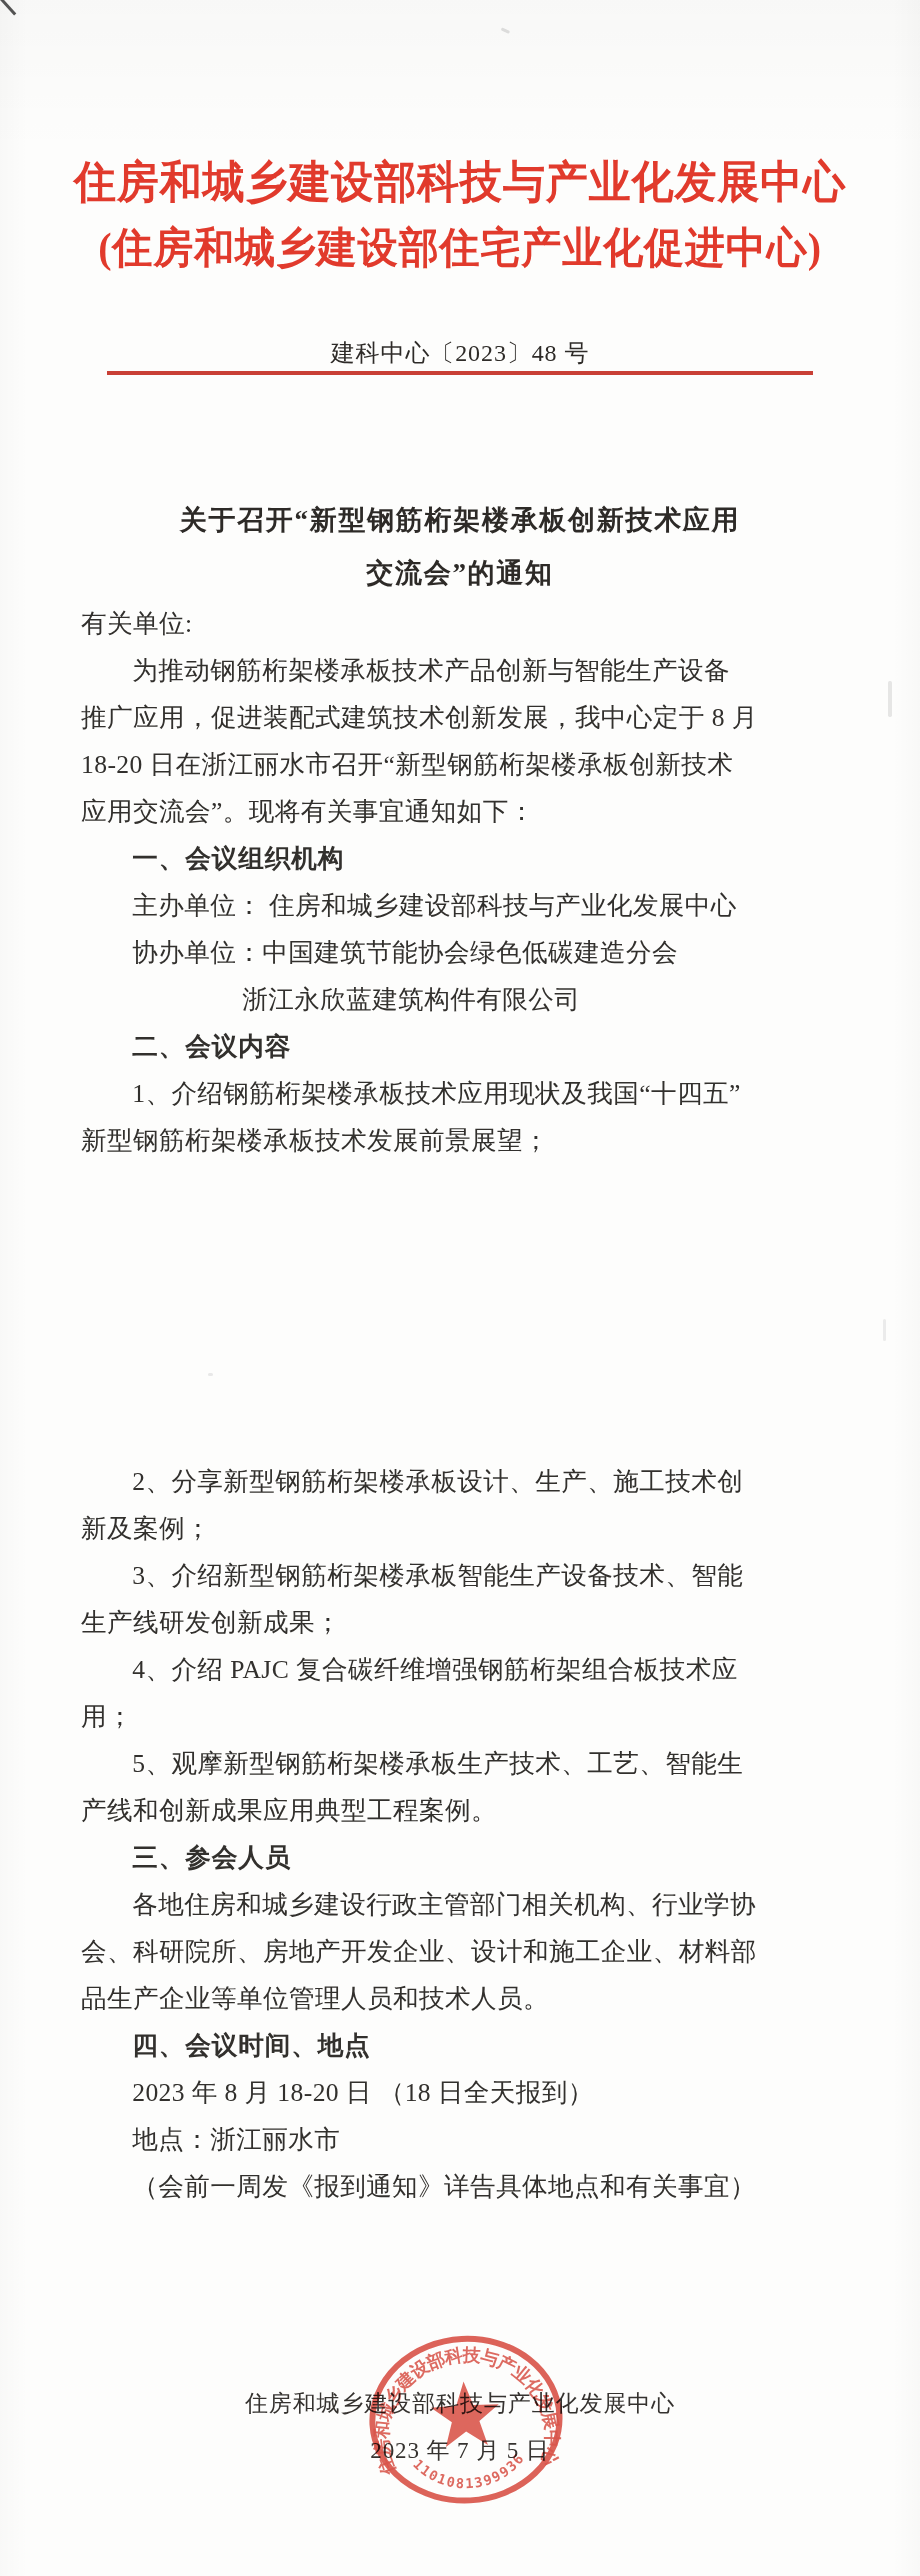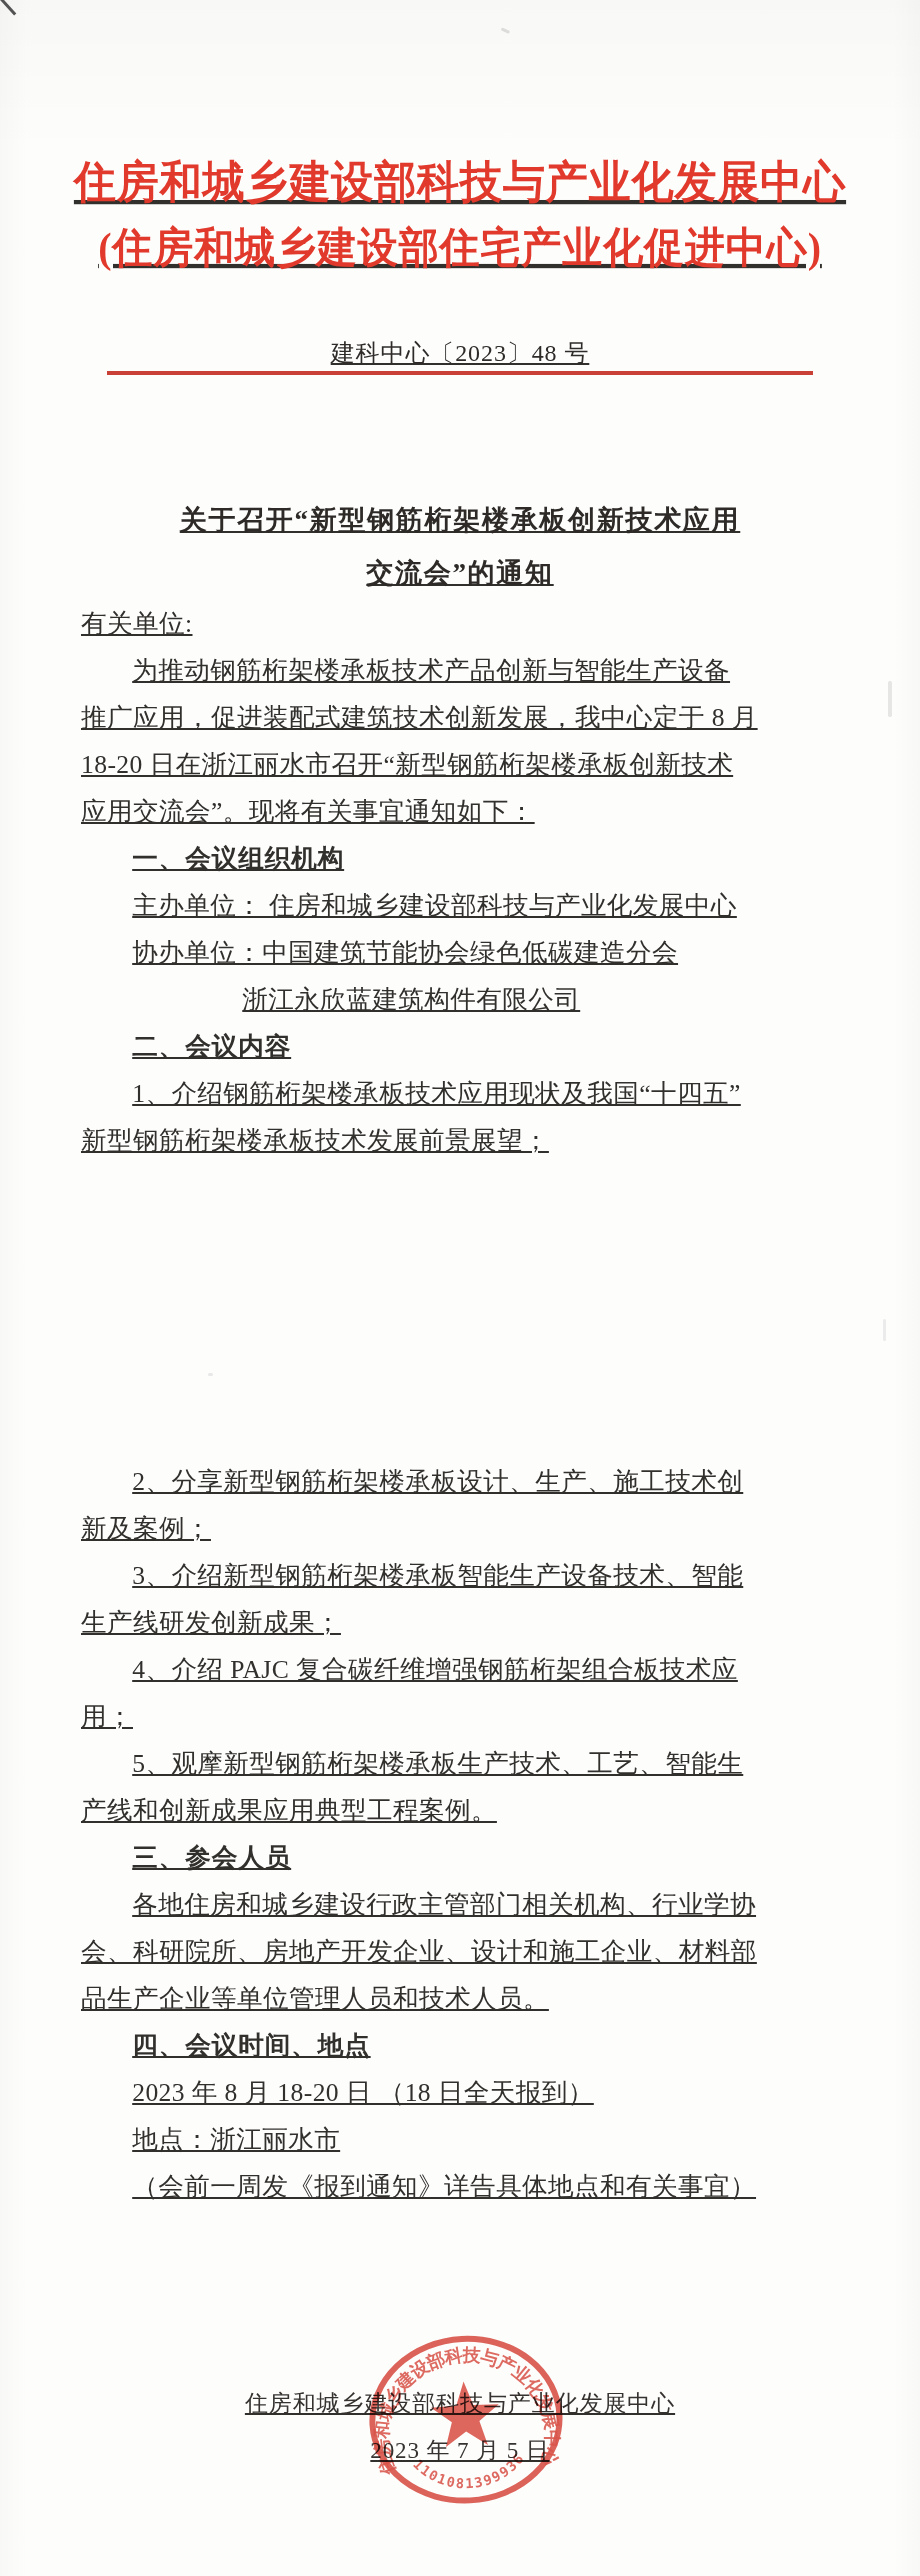--- a/index.html
+++ b/index.html
@@ -1,21 +1,20 @@
 <!DOCTYPE html>
 <html style="font-size:13.6px"><head>
 <meta charset="utf-8">
 <style>
   html,body{margin:0;padding:0;background:#ffffff;}
   .page{
     position:relative;width:920px;height:2576px;margin:0 auto;
     background:#fdfdfc;overflow:hidden;
     font-family:"Liberation Serif","DejaVu Serif",serif;
     color:#32302d;
-    text-decoration:underline;
   }
   .page::before{
     content:"";position:absolute;inset:0;pointer-events:none;
     background:
       linear-gradient(90deg,rgba(0,0,0,0.02),rgba(0,0,0,0) 3%,rgba(0,0,0,0) 97%,rgba(0,0,0,0.02)),
       linear-gradient(180deg,rgba(0,0,0,0.018),rgba(0,0,0,0) 6%);
   }
   
   .letterhead{margin:0;padding-top:156px;text-align:center;color:#e13a2c;font-weight:bold;}
   .lh-line1{font-size:42px;line-height:53px;letter-spacing:0.9px;transform:scaleY(1.06);}

